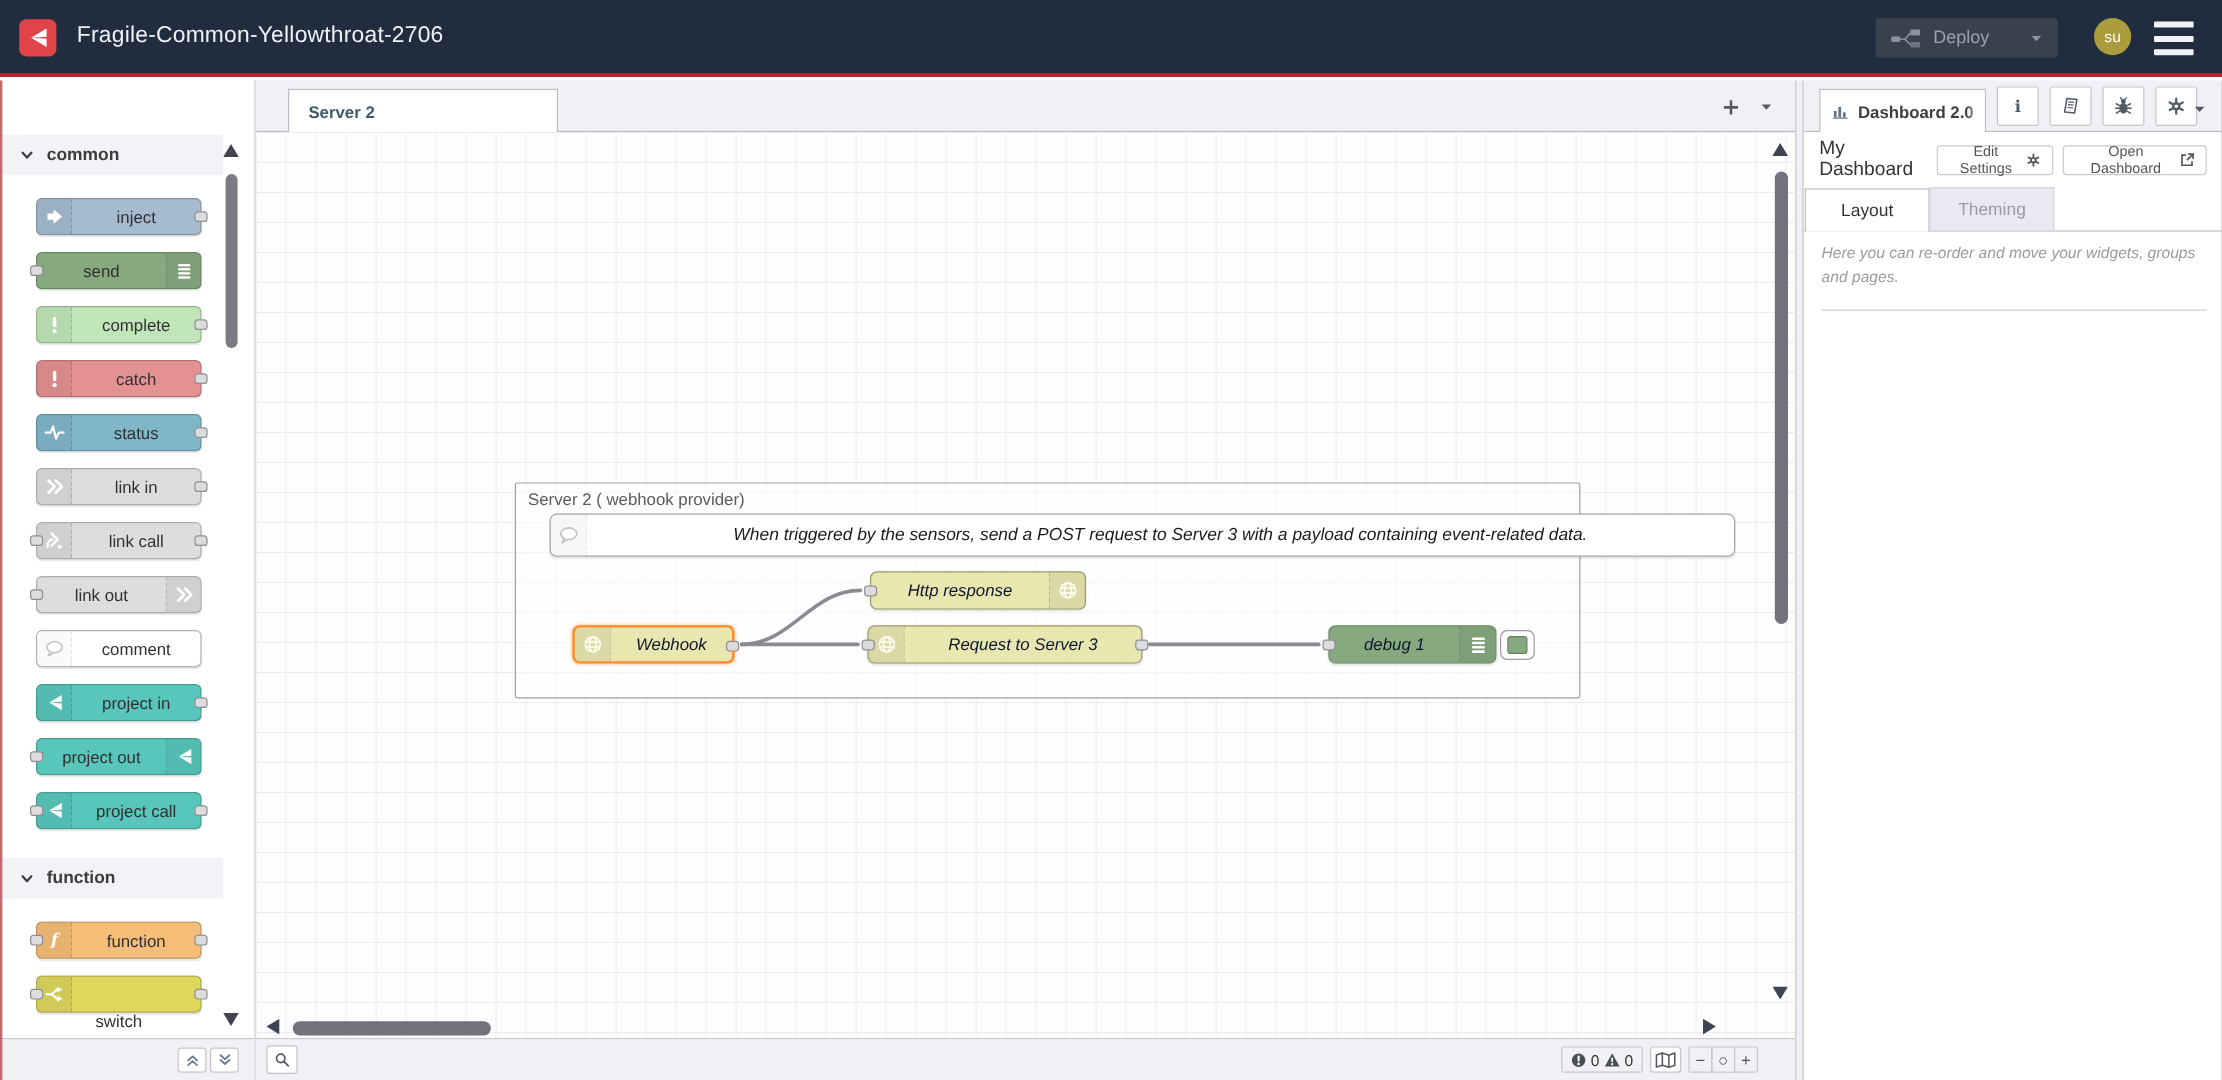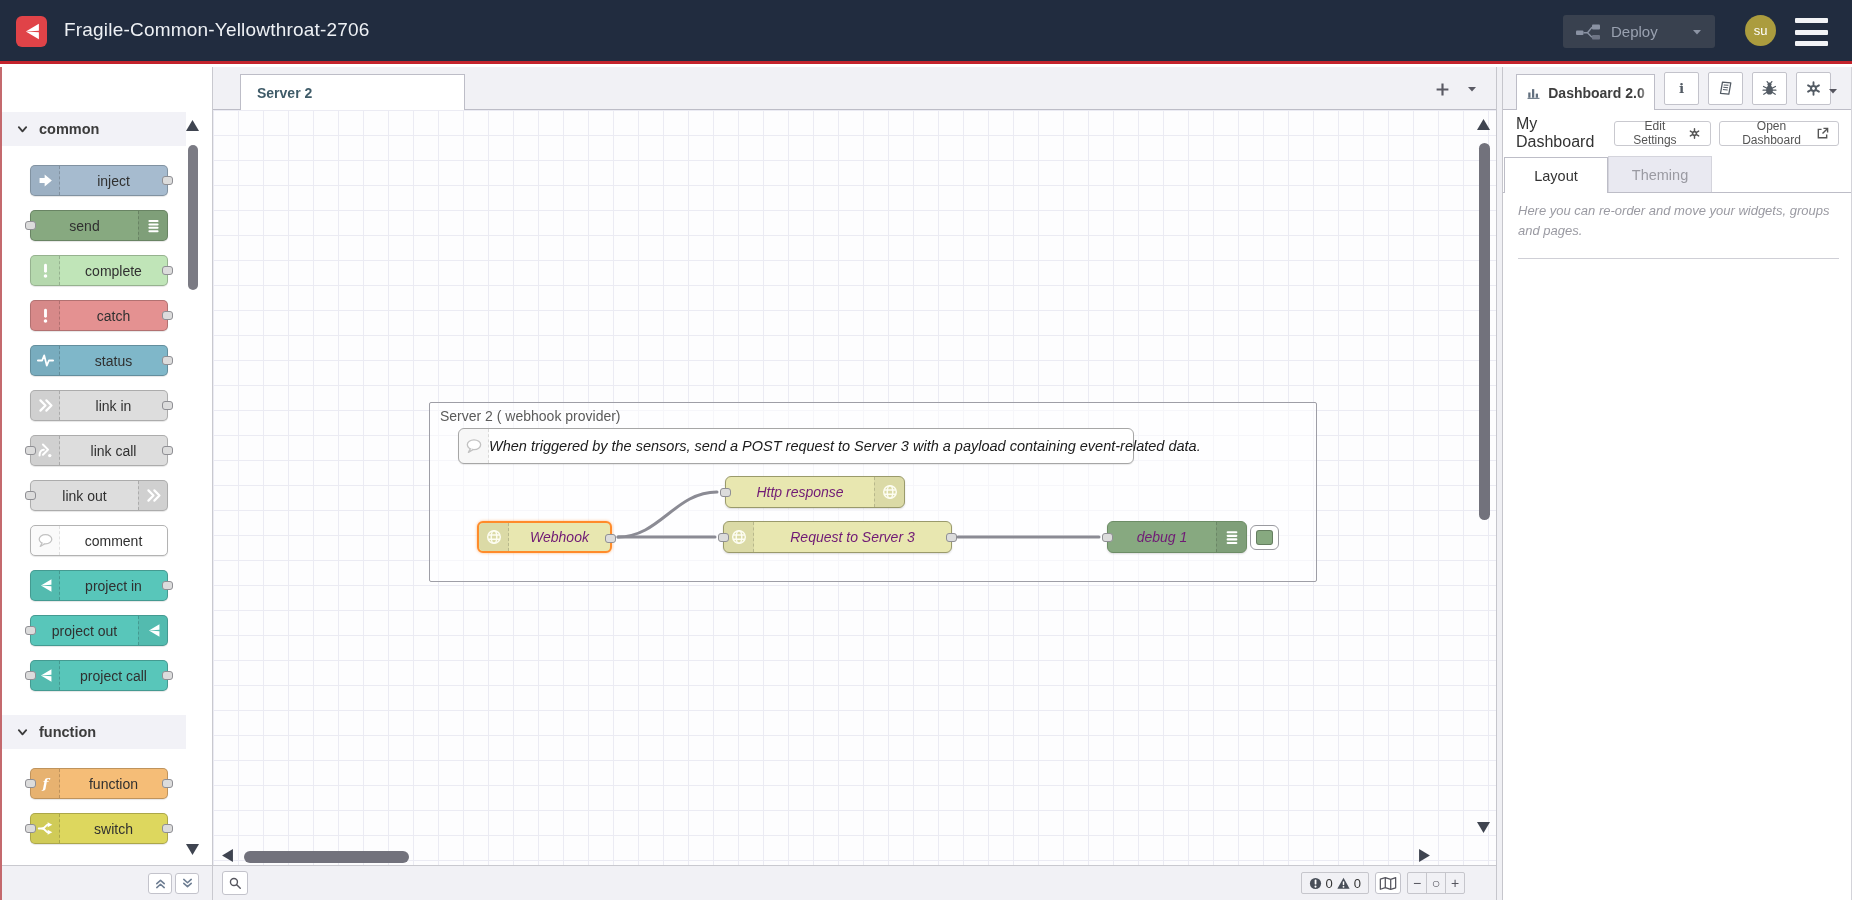--- a/index.html
+++ b/index.html
@@ -54,31 +54,31 @@
   #workspace{position:absolute;left:213px;top:67px;width:1283px;bottom:0;background:#fff;}
   #tabbar{position:absolute;left:0;right:0;top:0;height:43px;background:#f1f1f5;border-bottom:1px solid #bdbdc7;}
   #flow-tab{position:absolute;left:27px;top:7px;width:225px;height:36px;background:#fff;border:1px solid #bdbdc7;border-bottom:none;display:flex;align-items:center;padding-left:16px;font-size:14px;font-weight:700;color:#3f5b68;cursor:pointer;}
   .tabbar-btn{position:absolute;top:12px;width:20px;height:20px;color:#5a5a64;display:flex;align-items:center;justify-content:center;cursor:pointer;}
   #add-tab-btn{right:44px;}
   #tab-list-caret{right:14px;}
 
   #canvas{position:absolute;left:0;right:0;top:43px;bottom:35px;overflow:hidden;background-color:#fdfdfe;background-image:linear-gradient(#ebebf3 1px,transparent 1px),linear-gradient(90deg,#ebebf3 1px,transparent 1px);background-size:25px 25px;cursor:crosshair;}
   #flow-group{position:absolute;left:216px;top:292px;width:888px;height:180px;border:1px solid #9e9ea6;border-radius:2px;background:rgba(255,255,255,.55);}
   #flow-group-label{padding:5px 0 0 10px;font-size:14px;color:#5a5a5a;white-space:nowrap;}
-  #comment-node{position:absolute;left:245px;top:318px;width:676px;height:36px;background:#fff;border:1px solid #a6a6a6;border-radius:6px;display:flex;box-shadow:0 1px 1px rgba(0,0,0,.08);}
+  #comment-node{position:absolute;left:245px;top:318px;width:988px;height:36px;background:#fff;border:1px solid #a6a6a6;border-radius:6px;display:flex;box-shadow:0 1px 1px rgba(0,0,0,.08);}
   #comment-node .cicon{width:30px;flex:0 0 30px;border-right:1px dashed rgba(0,0,0,.12);background:rgba(0,0,0,.03);display:flex;align-items:center;justify-content:center;border-radius:5px 0 0 5px;}
   #comment-node .ctext{flex:1;display:flex;align-items:center;justify-content:center;font-style:italic;font-size:14.5px;color:#1b1b1b;white-space:nowrap;}
   #wires{position:absolute;left:0;top:0;pointer-events:none;}
   #wires path{stroke:#8b8b94;stroke-width:3;fill:none;stroke-linecap:round;}
   .fnode{position:absolute;height:32px;border-radius:6px;border:1px solid #9a9a6b;background:#e8e7b0;display:flex;box-shadow:0 1px 2px rgba(0,0,0,.14);cursor:move;}
   .fnode .nicon{width:30px;flex:0 0 30px;display:flex;align-items:center;justify-content:center;background:rgba(0,0,0,.055);}
   .fnode .nicon svg{width:18px;height:18px;}
   .fnode .nicon.side-left{border-right:1px dashed rgba(0,0,0,.16);border-radius:5px 0 0 5px;}
   .fnode .nicon.side-right{border-left:1px dashed rgba(0,0,0,.16);border-radius:0 5px 5px 0;order:2;}
-  .fnode .nlabel{flex:1;display:flex;align-items:center;justify-content:center;font-style:italic;font-size:14px;color:#701a75;white-space:nowrap;padding:0 6px;}
+  .fnode .nlabel{flex:1;display:flex;align-items:center;justify-content:center;font-style:italic;font-size:14px;color:#0f172a;white-space:nowrap;padding:0 6px;}
   .fnode.green{background:#87a980;border-color:#6d8d66;}
   .fnode.selected{border:2px solid #ff8b2a;box-shadow:0 0 3px rgba(255,139,42,.6);}
   .fnode .port{top:11px;}
   .node-button{position:absolute;right:-33px;top:3px;width:29px;height:25px;background:#fff;border:1px solid #9a9aa0;border-radius:6px;cursor:pointer;}
   .node-button .nb-inner{margin:4px auto;width:17px;height:15px;background:#87a980;border:1px solid rgba(0,0,0,.25);border-radius:3px;}
 
   
   .sb-arrow{position:absolute;color:#3f4450;display:flex;width:15px;height:13px;}
   #h-arrow-left{left:9px;bottom:3px;}
   #h-arrow-right{left:1206px;bottom:3px;}
@@ -339,21 +339,21 @@
             <div class="pnode" style="background: rgb(245, 189, 119);">
               <span class="picon side-left">
                 <svg viewBox="0 0 20 20">
                   <text x="10" y="15" text-anchor="middle" font-family="DejaVu Serif, serif" font-style="italic" font-weight="bold" font-size="16" fill="#fff">f</text>
                 </svg>
               </span>
               <span class="plabel">function</span>
               <span class="port in"></span>
               <span class="port out"></span>
             </div>
-            <div class="pnode" style="background: rgb(221, 215, 94);">
+            <div class="pnode" style="background: rgb(221, 215, 94); flex-direction: column;">
               <span class="picon side-left">
                 <svg viewBox="0 0 20 20">
                   <g stroke="#fff" stroke-width="2.1" fill="none" stroke-linecap="round">
                     <path d="M2 10h4c4 0 4-4.5 7-4.5"></path>
                     <path d="M6 10c4 0 4 4.5 7 4.5"></path>
                   </g>
                   <g fill="#fff">
                     <path d="M12.5 2.6l5.5 2.9-5.5 2.9z"></path>
                     <path d="M12.5 11.6l5.5 2.9-5.5 2.9z"></path>
                   </g>

